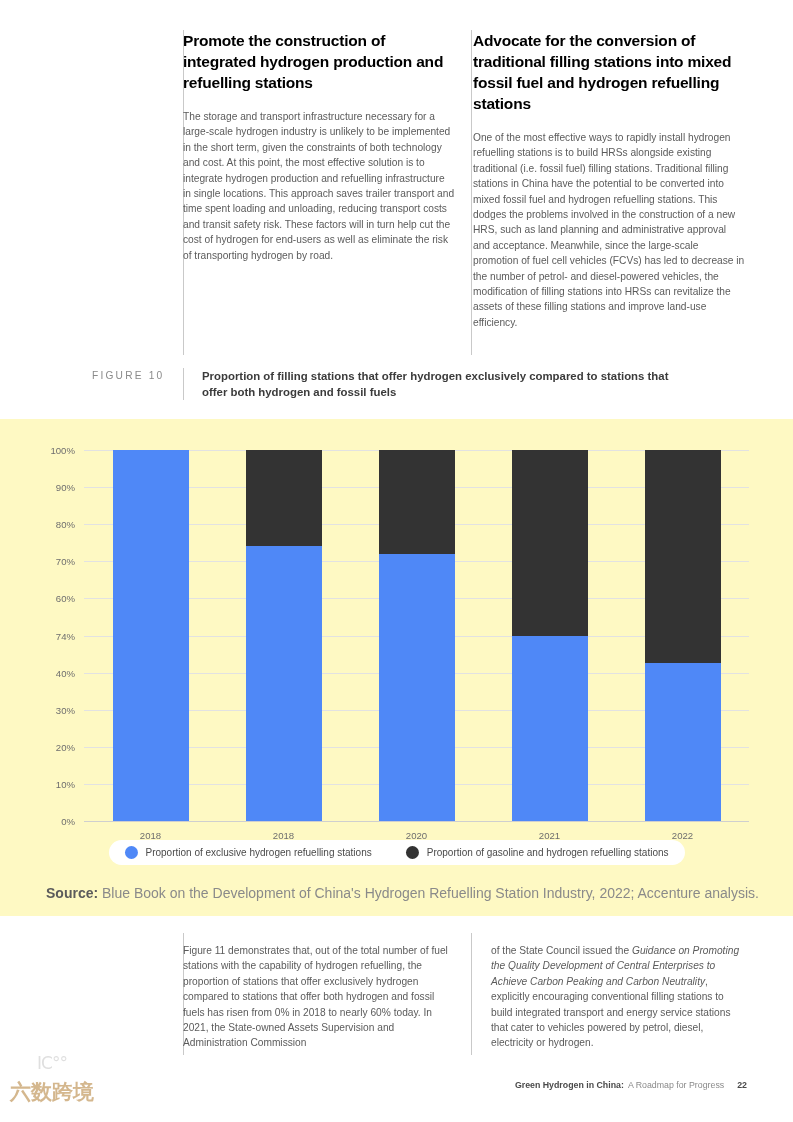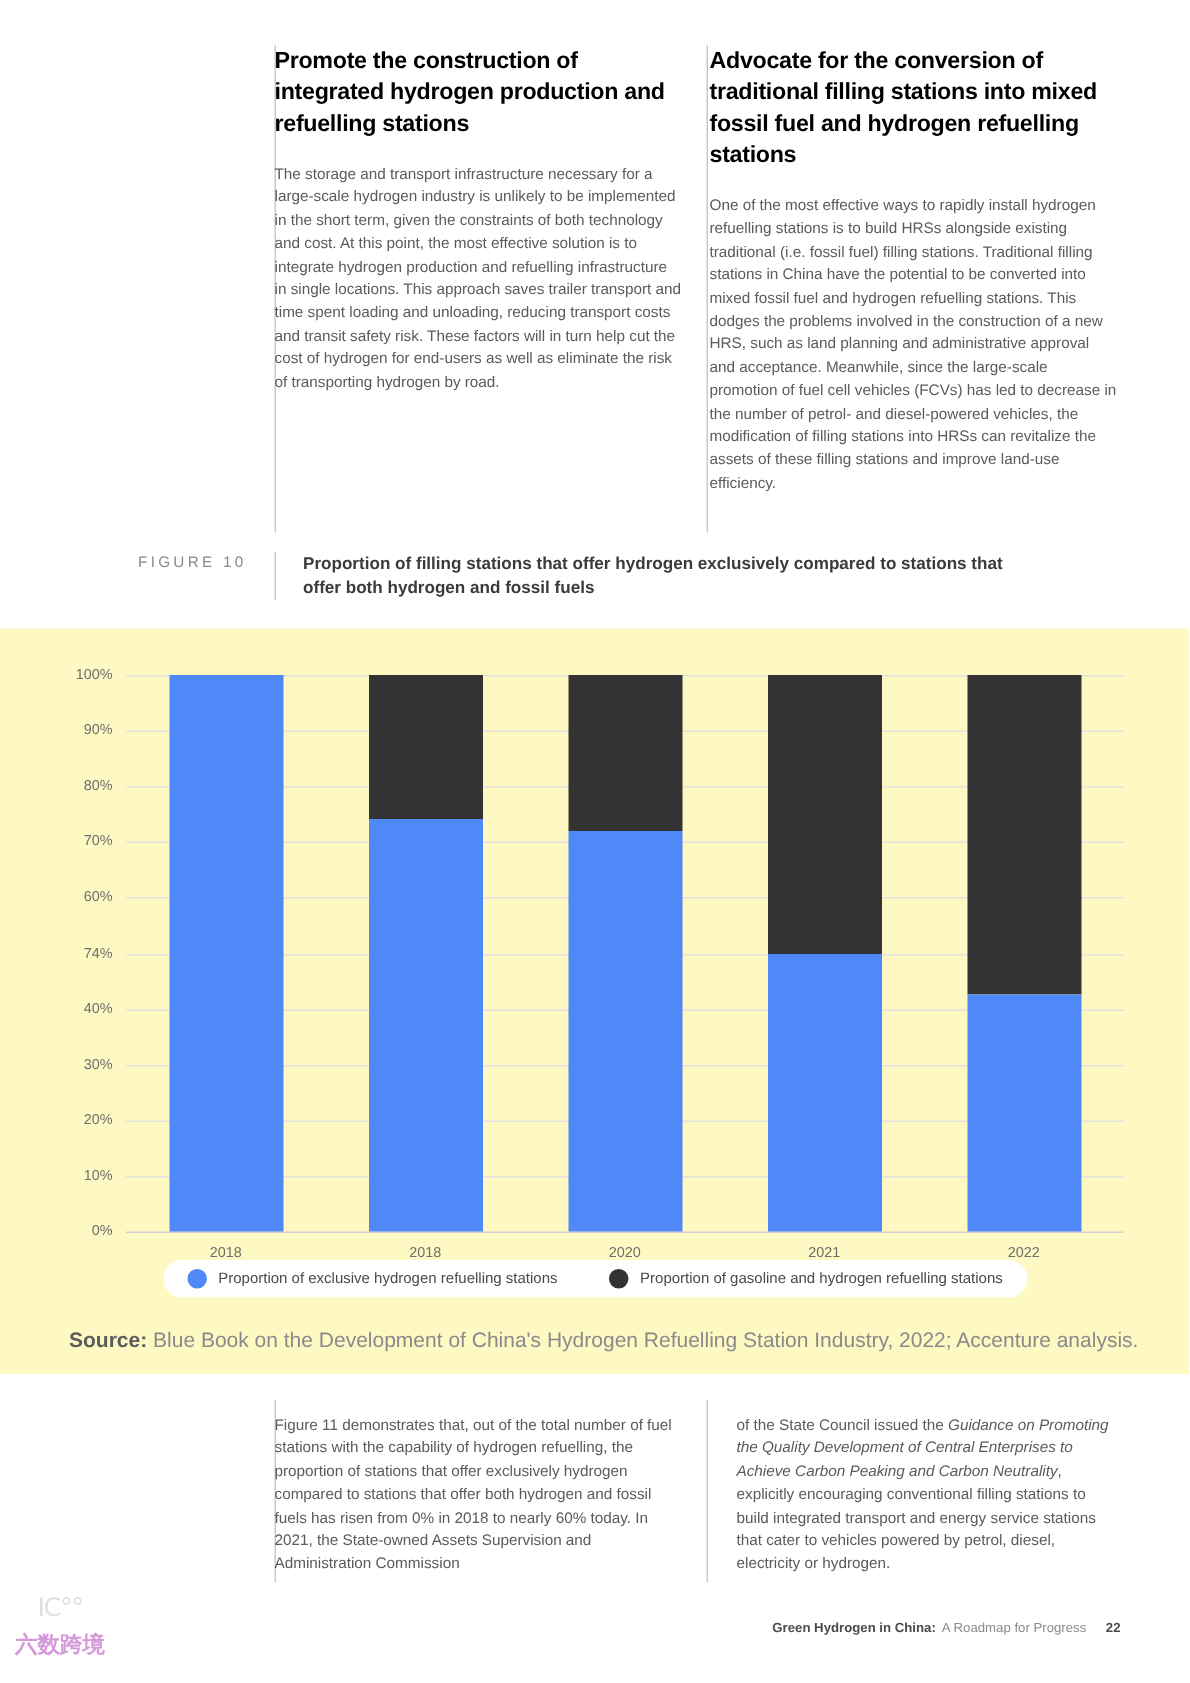--- a/index.html
+++ b/index.html
@@ -206,22 +206,22 @@
     user-select: none;
     flex-direction: column;
   }
   .wm-mark {
     font-size: 17px;
     color: #b9b9b9;
     font-family: "DejaVu Sans", sans-serif;
     letter-spacing: -1px;
   }
   .wm-text {
-    font-size: 15px;
-    color: #a21caf;
+    font-size: 21px;
+    color: #a16207;
     font-weight: bold;
     font-family: "DejaVu Sans", sans-serif;
   }
 </style>
 </head>
 <body>
 
 <div class="page">
 
   <div class="col-rule"></div>

